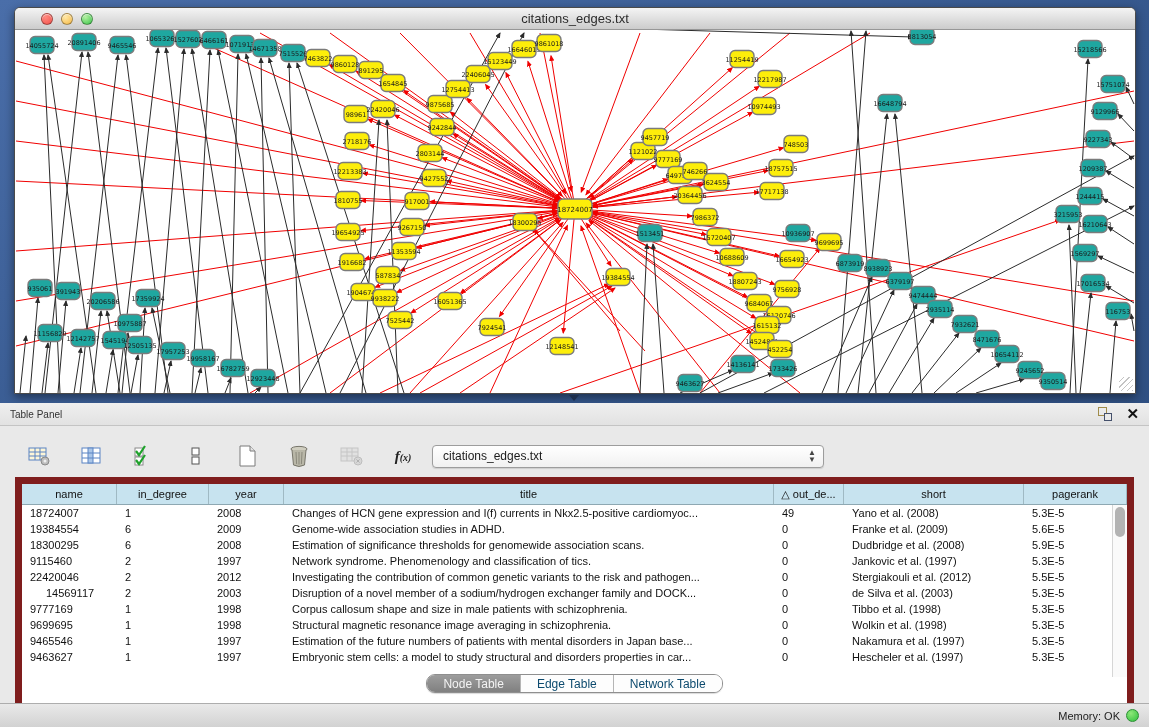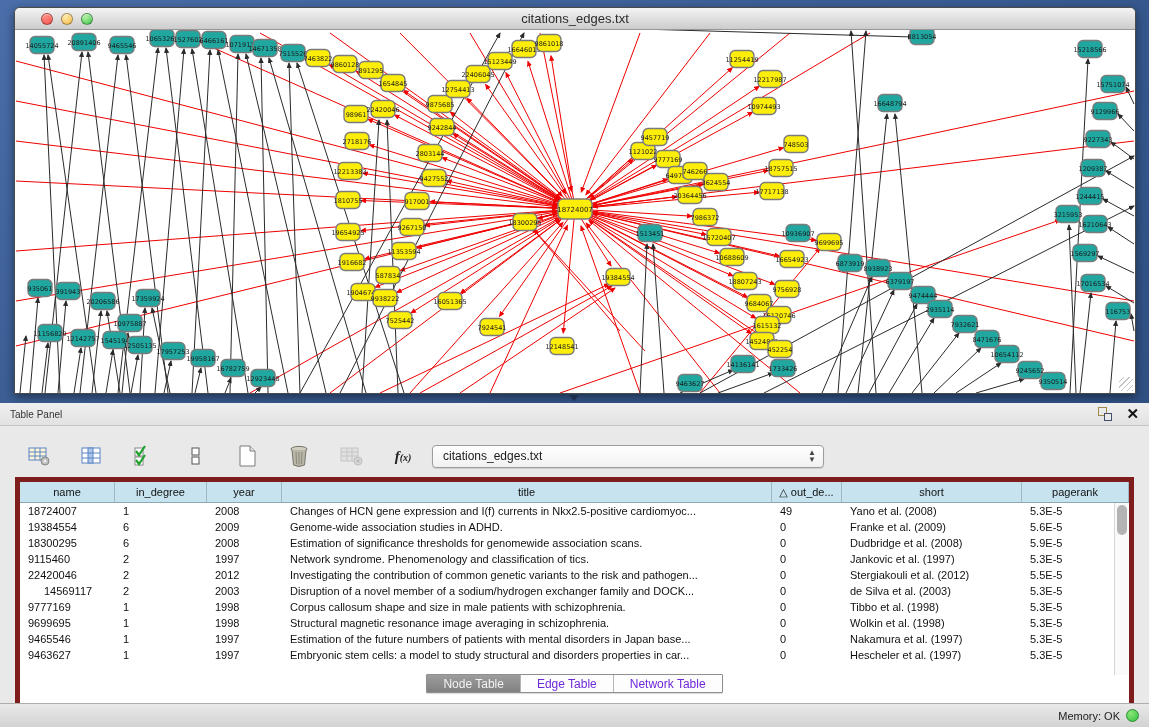--- a/index.html
+++ b/index.html
@@ -38,34 +38,34 @@
 
   .toolbar { position:absolute; left:0; top:36px; width:1149px; height:34px; display:flex; align-items:center; }
   .tb-icon { width:26px; height:24px; margin-left:26px; display:flex; align-items:center; justify-content:center; }
   .fx { font-family:"Liberation Serif", serif; font-style:italic; font-weight:bold; font-size:15px; color:#222; }
   .combo { position:relative; margin-left:16px; width:392px; height:23px; border:1px solid #9d9d9d; border-radius:4px;
     background:linear-gradient(#ffffff,#f1f1f1); display:flex; align-items:center; box-shadow:0 1px 1px rgba(0,0,0,.12); }
   .combo-value { flex:1; padding-left:10px; font-size:12px; color:#1b1b1b; }
   .combo-stepper { width:18px; text-align:center; color:#444; font-size:8px; line-height:7px; padding-right:4px; }
 
   .tablebox { position:absolute; left:15px; top:74px; width:1119px; height:240px; background:#fff;
-    border:5px solid #7f1d1d; display:flex; flex-direction:column; }
+    border:7px solid #7f1d1d; display:flex; flex-direction:column; }
   .thead { display:flex; height:21px; background:#c7e3ef; border-bottom:1px solid #8ea8b2; flex:0 0 auto; }
   .th { font-size:11px; color:#111; display:flex; align-items:center; justify-content:center;
     border-right:1px solid #9fb9c3; overflow:hidden; white-space:nowrap; }
   .tbody { flex:1; overflow:hidden; position:relative; }
   .tr { display:flex; height:16px; }
   .td { font-size:11px; color:#111; padding-left:8px; white-space:nowrap; overflow:hidden; display:flex; align-items:center; }
   .vscroll { position:absolute; right:0; top:0; width:15px; height:172px; background:#fafafa; border-left:1px solid #d6d6d6; }
   .vthumb { position:absolute; left:2px; top:2px; width:10px; height:30px; border-radius:6px; background:#b3b3b3; }
 
   .tabs { position:absolute; left:0; top:271px; width:1149px; display:flex; justify-content:center; }
-  .seg { display:flex; border:1px solid #8f8f8f; border-radius:1px; overflow:hidden; background:#fff;
+  .seg { display:flex; border:1px solid #8f8f8f; border-radius:9px; overflow:hidden; background:#fff;
     box-shadow:0 1px 1px rgba(0,0,0,.15); height:19px; }
-  .seg-btn { font-size:12px; color:#6d28d9; padding:2px 16px 0 16px; border-right:1px solid #b5b5b5; background:#fdfdfd; }
+  .seg-btn { font-size:12px; color:#0c4a6e; padding:2px 16px 0 16px; border-right:1px solid #b5b5b5; background:#fdfdfd; }
   .seg-btn:last-child { border-right:none; }
   .seg-btn.active { background:linear-gradient(#9d9d9d,#808080); color:#f4f4f4; }
 
   
   .status-bar { position:absolute; left:0; top:703px; width:1149px; height:24px;
     background:linear-gradient(#e9e9e9,#d2d2d2); border-top:1px solid #adadad;
     display:flex; align-items:center; justify-content:flex-end; padding-right:10px; gap:6px; }
   .status-text { font-size:11px; color:#222; }
   .status-dot { width:13px; height:13px; border-radius:50%; border:1px solid #2a8f33;
     background:radial-gradient(circle at 35% 30%,#8ee879,#2fbf3d); }

